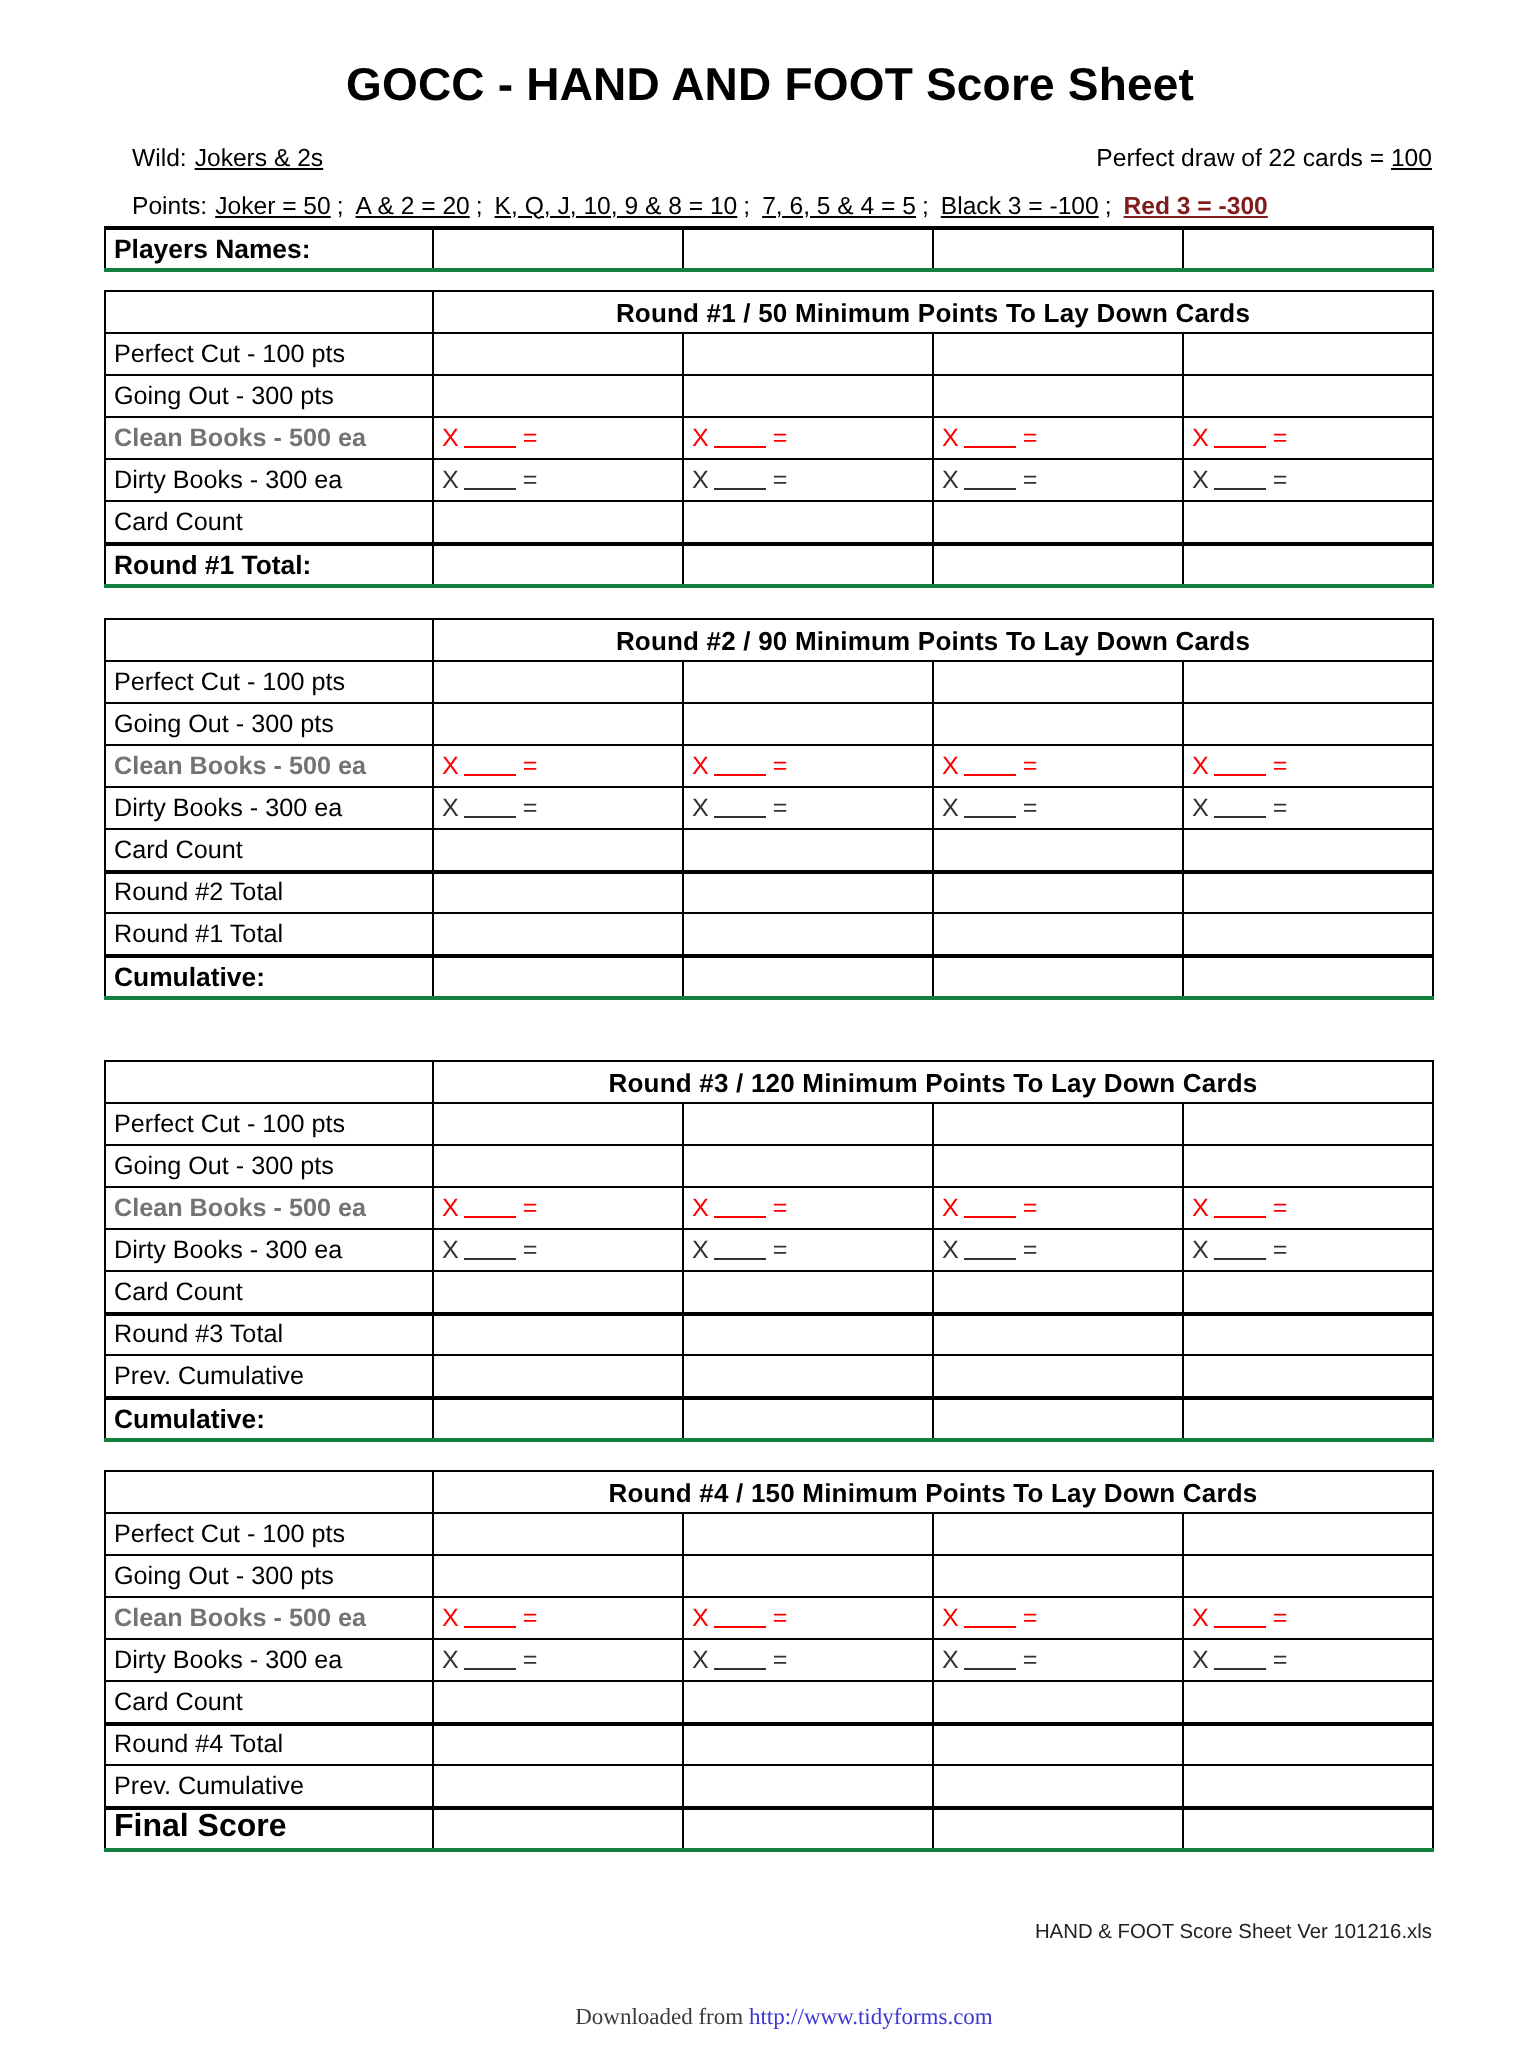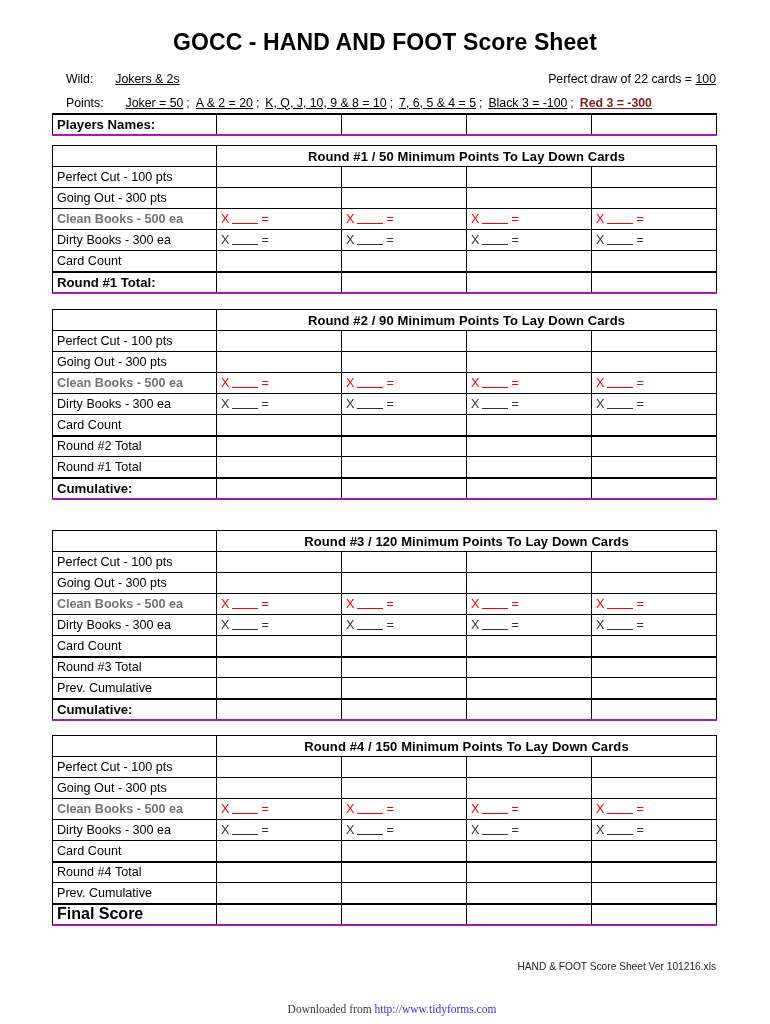--- a/index.html
+++ b/index.html
@@ -30,21 +30,21 @@
     padding: 0 54px 0 66px;
     font-size: 12.3px;
   }
   .legend-row {
     display: flex;
     justify-content: space-between;
     align-items: baseline;
     line-height: 1.9;
     white-space: nowrap;
   }
-  .legend-left { display: flex; align-items: center; gap: 18px; }
+  .legend-left { display: flex; align-items: center; }
   .lbl { margin-right: 4px; }
   .u { text-decoration: underline; }
   .seg { margin-right: 3px; }
   .seg-sep { margin-right: 6px; }
   .red-bold {
     color: #7f1d1d;
     font-weight: bold;
     text-decoration: underline;
   }
 
@@ -96,21 +96,21 @@
     font-size: 13.2px;
     padding-left: 8px;
   }
   td.final-label {
     background: #faf7ad;
     font-weight: bold;
     font-size: 16px;
     padding-left: 8px;
   }
   tr.thick-top td { border-top: 2px solid #000000; }
-  tr.thick-bottom td { border-bottom: 2px solid #a21caf; }
+  tr.thick-bottom td { border-bottom: 2px solid #15803d; }
   td.first-col-edge { border-left: 2px solid #000000; }
   td.last-col-edge { border-right: 2px solid #000000; }
 
   
   .mark {
     display: inline-block;
     font-size: 12.6px;
     white-space: nowrap;
   }
   .mark .blankline {

